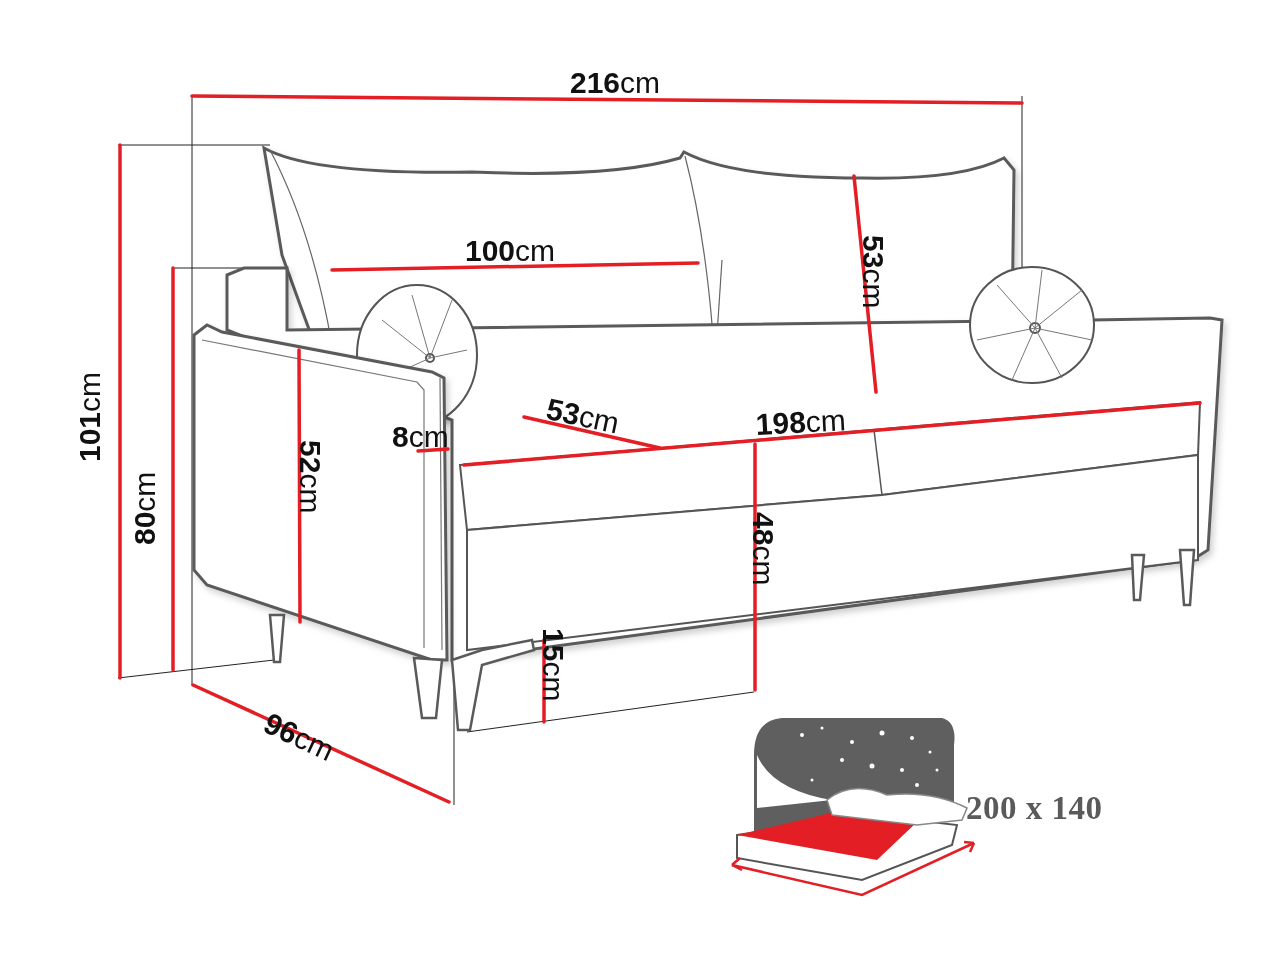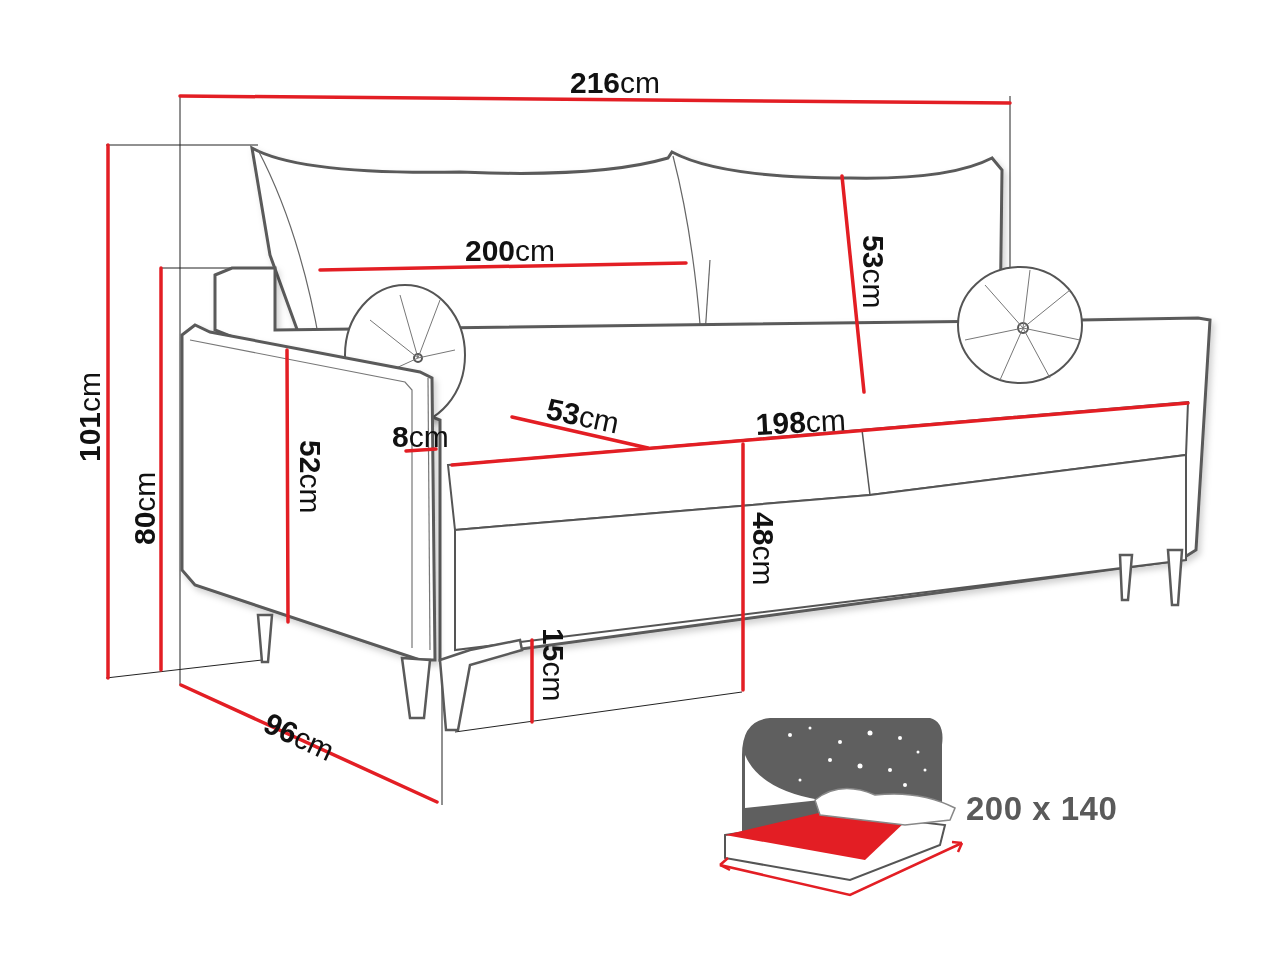--- a/index.html
+++ b/index.html
@@ -1,25 +1,25 @@
 <!DOCTYPE html>
 <html><head>
   <meta charset="utf-8">
   <style>
     html, body { margin: 0; padding: 0; background: #ffffff; }
     body { width: 1280px; height: 960px; position: relative; overflow: hidden;
            font-family: "Liberation Sans", "DejaVu Sans", sans-serif; }
-    #stage { position: absolute; left: 0; top: 0; width: 1229px; height: 960px; }
+    #stage { position: absolute; left: 0; top: 0; width: 1229px; height: 960px; padding-left: 12px; }
     .lbl { position: absolute; white-space: nowrap; color: #111; font-size: 30px; line-height: 1; }
     .lbl .num { font-weight: bold; }
     .lbl .unit { font-weight: normal; }
     .rot-ccw { transform-origin: 0 0; transform: rotate(-90deg); }
     .rot-cw  { transform-origin: 0 0; transform: rotate(90deg); }
     .bed-text { position: absolute; left: 966px; top: 790px; font-size: 33px; font-weight: bold;
-                color: #5a5a5a; letter-spacing: 0.5px; }
+                color: #5a5a5a; letter-spacing: 0.5px; font-family: Liberation Serif, serif; }
   </style>
 </head>
 <body>
 
 <div id="stage">
   <svg width="1280" height="960" viewBox="0 0 1280 960">
     <defs>
       <filter id="sh" x="-5%" y="-5%" width="115%" height="115%">
         <feDropShadow dx="3" dy="4" stdDeviation="3" flood-color="#000" flood-opacity="0.18"></feDropShadow>
       </filter>
@@ -150,21 +150,21 @@
 
   <div class="lbl" style="left:550px; top:394px; transform: rotate(12deg); transform-origin: 0 0;">
     <span class="num">53</span><span class="unit">cm</span>
   </div>
 
   <div class="lbl" style="left:755px; top:410px; transform: rotate(-3deg); transform-origin: 0 0;">
     <span class="num">198</span><span class="unit">cm</span>
   </div>
 
   <div class="lbl" style="left:465px; top:236px;">
-    <span class="num">200</span><span class="unit">cm</span>
+    <span class="num">100</span><span class="unit">cm</span>
   </div>
 
   <div class="lbl rot-cw" style="left:888px; top:235px;">
     <span class="num">53</span><span class="unit">cm</span>
   </div>
 
   <div class="lbl rot-cw" style="left:778px; top:512px;">
     <span class="num">48</span><span class="unit">cm</span>
   </div>
 

